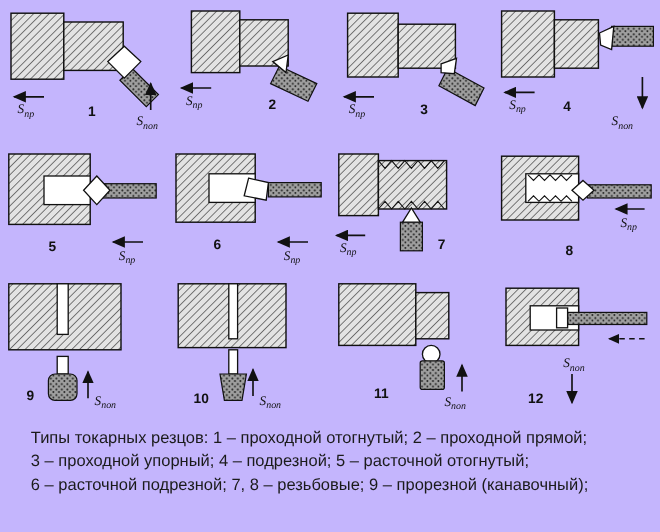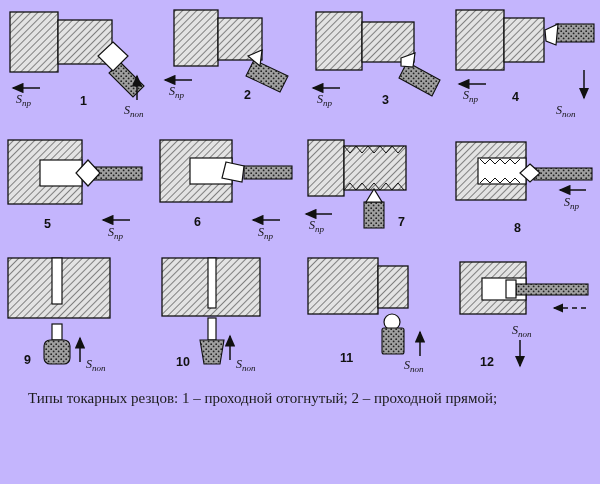--- a/index.html
+++ b/index.html
@@ -18,21 +18,21 @@
   .tool{fill:url(#stip);stroke:#111;stroke-width:1.1;}
   .tip{fill:#ffffff;stroke:#111;stroke-width:1.2;}
   .thr{fill:none;stroke:#111;stroke-width:1;}
   .arr{stroke:#111;stroke-width:1.5;marker-end:url(#ah);}
   .darr{stroke:#111;stroke-width:1.3;stroke-dasharray:5,4;marker-end:url(#ah);}
   .fnum{font-family:"Liberation Sans",sans-serif;font-size:12.5px;font-weight:bold;fill:#111;}
   .slab{font-family:"Liberation Serif",serif;font-style:italic;font-size:12px;fill:#111;}
   .ssub{font-size:9px;}
   .caption{
     padding:12px 10px 0 28px;
-    font-size:15px;line-height:21px;color:#1b1b1b;font-family:Liberation Serif, serif;
+    font-size:15px;line-height:21px;color:#1b1b1b;
   }
 </style>
 </head>
 <body>
 
 <div id="stage">
 
   <svg width="0" height="0" style="position:absolute" aria-hidden="true">
     <defs>
       <pattern id="hatch" width="5" height="5" patternUnits="userSpaceOnUse" patternTransform="rotate(45)">
@@ -250,15 +250,17 @@
         <text class="fnum" x="30" y="118">12</text>
         <text class="slab" x="62" y="86"><tspan>S</tspan><tspan class="ssub" dy="3">поп</tspan></text>
         <line class="arr" x1="70" y1="92" x2="70" y2="118"></line>
       </svg>
     </div>
 
   </div>
 
   <div class="caption">
     <div>Типы токарных резцов: 1 – проходной отогнутый; 2 – проходной прямой;</div>
+    <div>3 – проходной упорный; 4 – подрезной; 5 – расточной отогнутый;</div>
+    <div>6 – расточной подрезной; 7, 8 – резьбовые; 9 – прорезной (канавочный);</div>
   </div>
 
 </div>
 
 </body></html>

